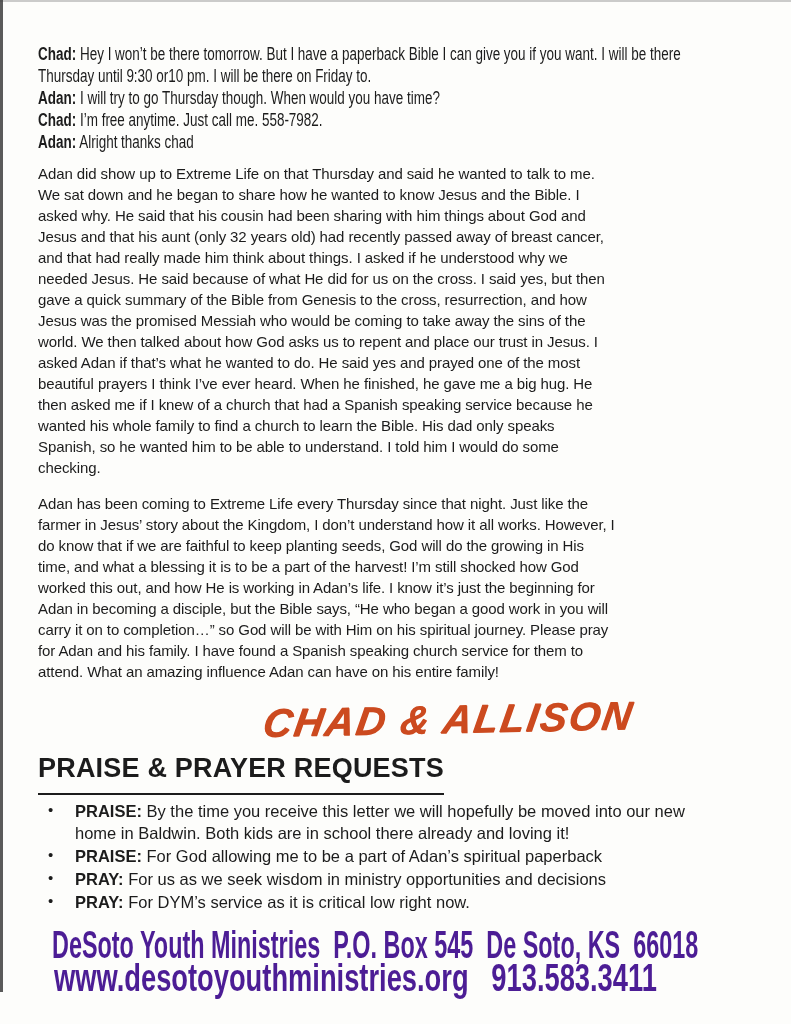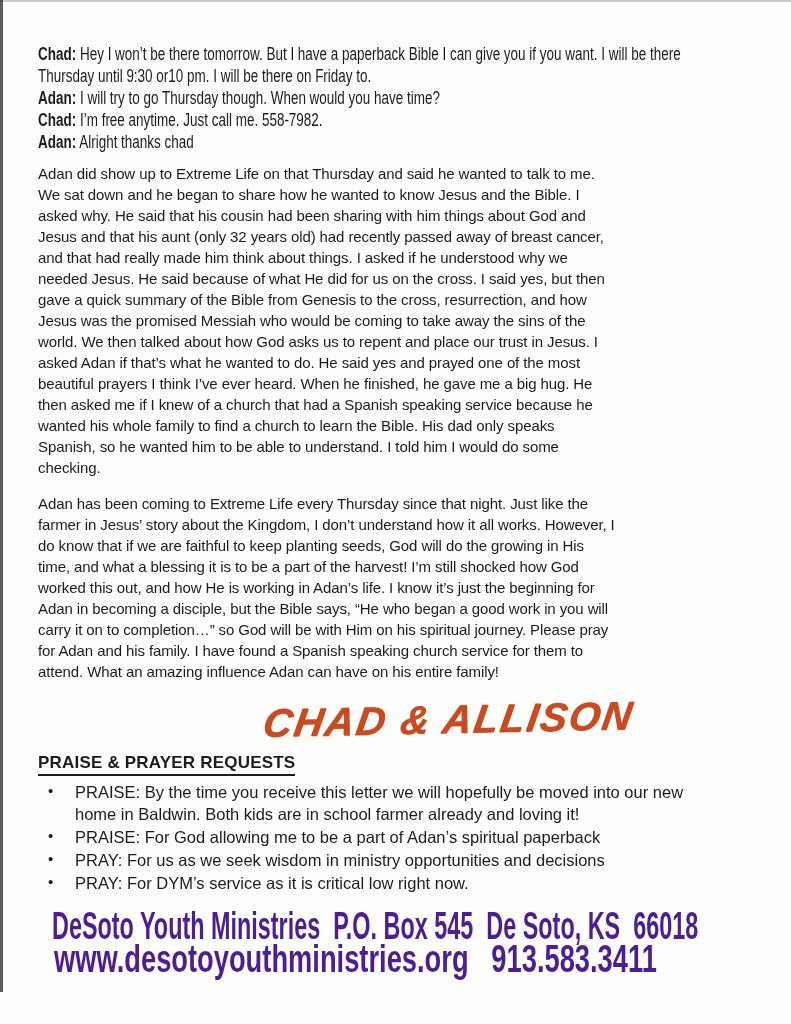--- a/index.html
+++ b/index.html
@@ -57,40 +57,40 @@
     letter-spacing: 2px;
     color: #cc4a1f;
     transform: skewX(-10deg) rotate(-1.2deg);
     text-shadow: 0.6px 0.6px 0 #cc4a1f;
   }
 
   
   .requests { margin-top: 4px; }
   .requests-heading {
     display: inline-block;
-    font-size: 17px;
+    font-size: 27px;
     font-weight: bold;
     letter-spacing: 0.2px;
     border-bottom: 2px solid #1c1c1c;
-    padding-bottom: 1px;
+    padding-bottom: 9px;
   }
   .requests ul { list-style: none; margin-top: 5px; }
   .requests li {
     position: relative;
     width: 724px;
     padding-left: 37px;
     font-size: 16.5px;
     line-height: 22px;
     margin-bottom: 1px;
   }
   .bullet-dot {
     position: absolute; left: 10px; top: -1px;
     font-size: 15px;
   }
-  .req-label { font-weight: normal; margin-top: 24px; }
+  .req-label { font-weight: bold; margin-top: 24px; }
   .req-text { white-space: pre-line; }
 
   
   .site-footer { margin-top: 15px; color: #4c1d95; font-weight: bold; }
   .footer-line { display: block; width: max-content; white-space: pre; line-height: 33px; }
   .footer-line-1 {
     font-size: 39px;
     transform: scaleX(0.60);
     transform-origin: left center;
     margin-left: 14px;
@@ -145,21 +145,21 @@
 attend.  What an amazing influence Adan can have on his entire family!</p>
 
   <div class="signature-row">
     <span class="signature">CHAD &amp; ALLISON</span>
   </div>
 
   <div class="requests">
     <span class="requests-heading">PRAISE &amp; PRAYER REQUESTS</span>
     <ul>
       <li><span class="bullet-dot">•</span><span class="req-label">PRAISE:</span> <span class="req-text">By the time you receive this letter we will hopefully be moved into our new
-home in Baldwin.  Both kids are in school farmer already and loving it!</span></li>
+home in Baldwin.  Both kids are in school there already and loving it!</span></li>
       <li><span class="bullet-dot">•</span><span class="req-label">PRAISE:</span> <span class="req-text">For God allowing me to be a part of Adan’s spiritual paperback</span></li>
       <li><span class="bullet-dot">•</span><span class="req-label">PRAY:</span>  <span class="req-text">For us as we seek wisdom in ministry opportunities and decisions</span></li>
       <li><span class="bullet-dot">•</span><span class="req-label">PRAY:</span> <span class="req-text">For DYM’s service as it is critical low right now.</span></li>
     </ul>
   </div>
 
   <div class="site-footer">
     <span class="footer-line footer-line-1">DeSoto Youth Ministries  P.O. Box 545  De Soto, KS  66018</span>
     <span class="footer-line footer-line-2">www.desotoyouthministries.org   913.583.3411</span>
   </div>

